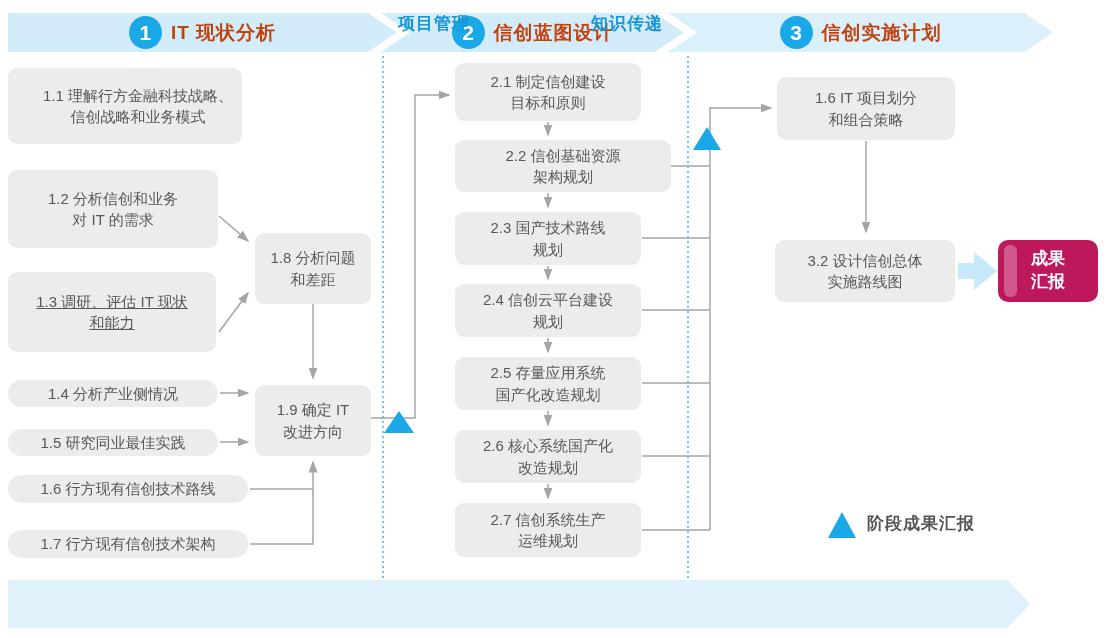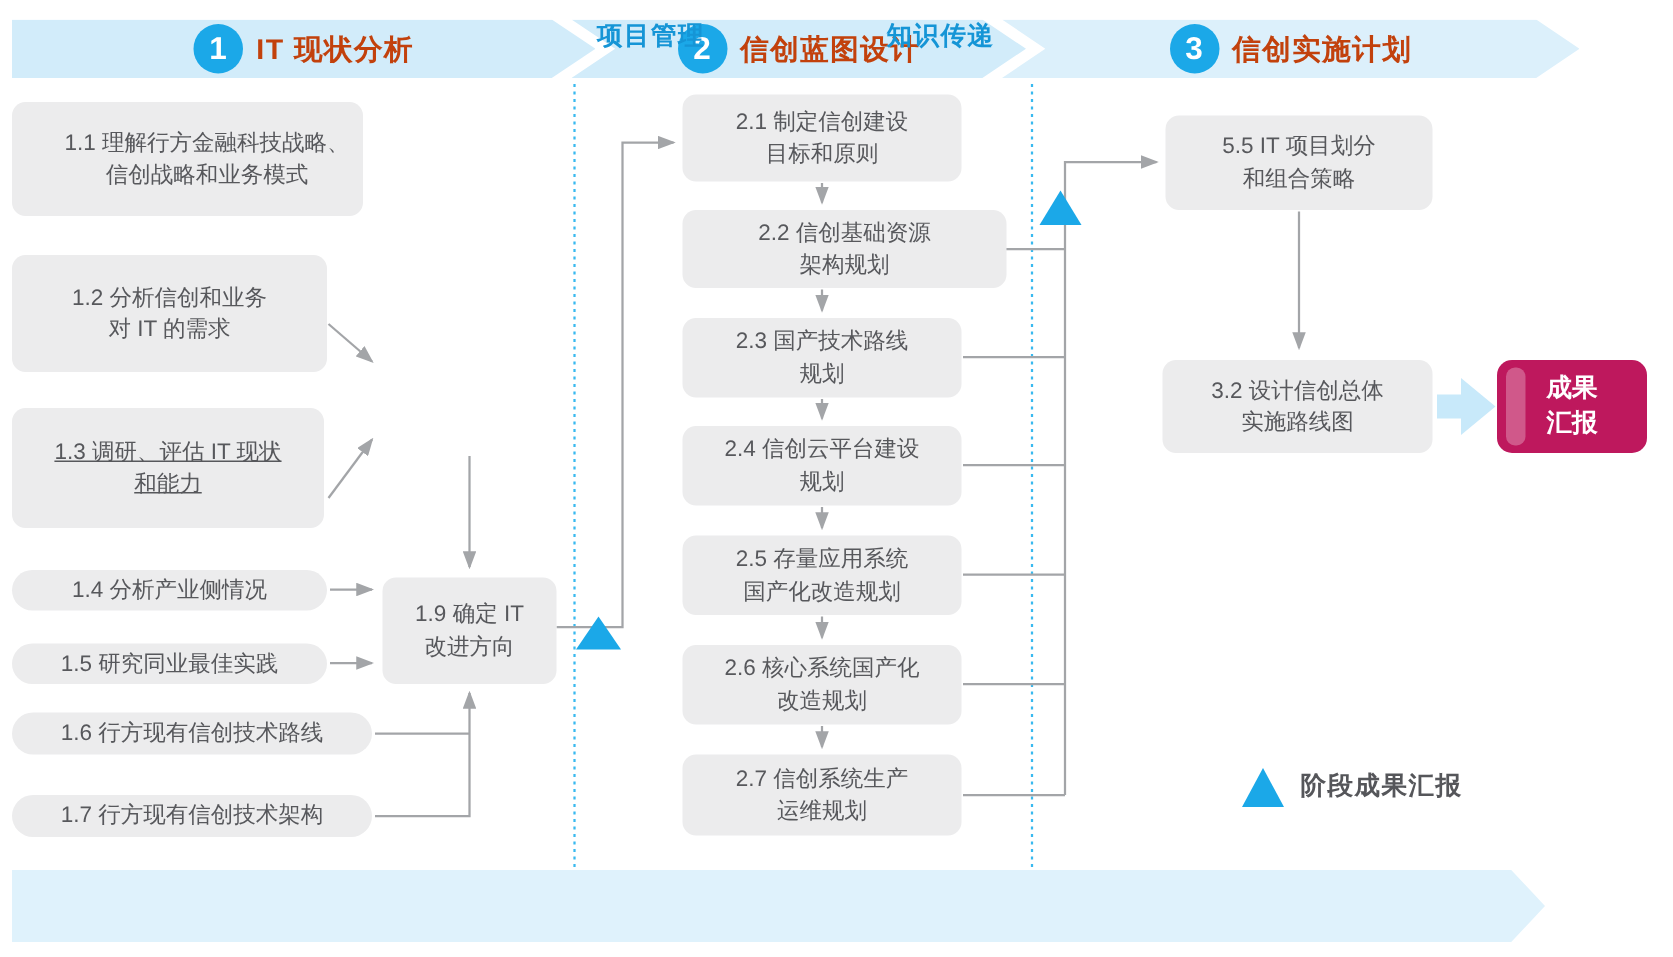--- a/index.html
+++ b/index.html
@@ -128,39 +128,41 @@
   <div class="node n11">1.1 理解行方金融科技战略、
 信创战略和业务模式</div>
   <div class="node n12">1.2 分析信创和业务
 对 IT 的需求</div>
   <div class="node n13">1.3 调研、评估 IT 现状
 和能力</div>
   <div class="node pill n14">1.4 分析产业侧情况</div>
   <div class="node pill n15">1.5 研究同业最佳实践</div>
   <div class="node pill n16">1.6 行方现有信创技术路线</div>
   <div class="node pill n17">1.7 行方现有信创技术架构</div>
+  <div class="node n18">1.8 分析问题
+和差距</div>
   <div class="node n19">1.9 确定 IT
 改进方向</div>
 
   <div class="node n21">2.1 制定信创建设
 目标和原则</div>
   <div class="node n22">2.2 信创基础资源
 架构规划</div>
   <div class="node n23">2.3 国产技术路线
 规划</div>
   <div class="node n24">2.4 信创云平台建设
 规划</div>
   <div class="node n25">2.5 存量应用系统
 国产化改造规划</div>
   <div class="node n26">2.6 核心系统国产化
 改造规划</div>
   <div class="node n27">2.7 信创系统生产
 运维规划</div>
 
-  <div class="node n31">5.5 IT 项目划分
+  <div class="node n31">1.6 IT 项目划分
 和组合策略</div>
   <div class="node n32">3.2 设计信创总体
 实施路线图</div>
 
   <div class="result-box">
     <div class="result-stripe"></div>
     <div class="result-label">成果
 汇报</div>
   </div>
 

